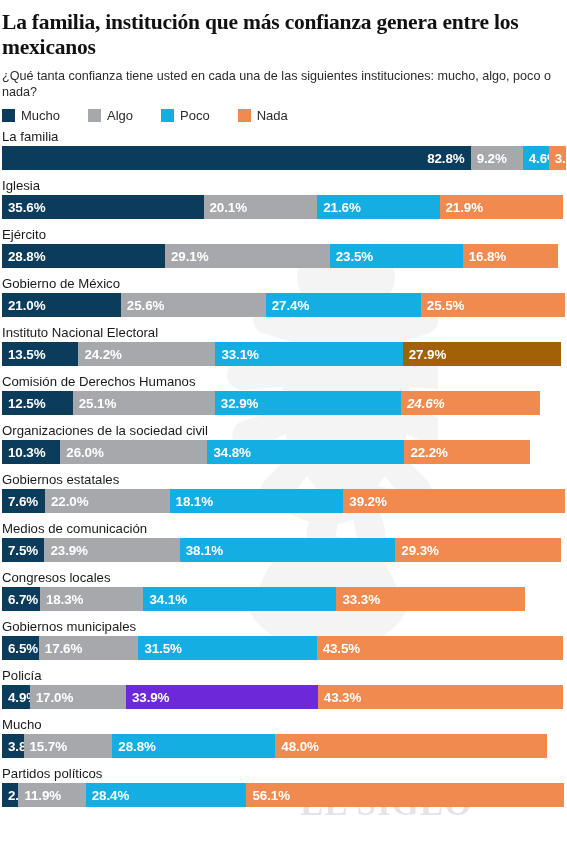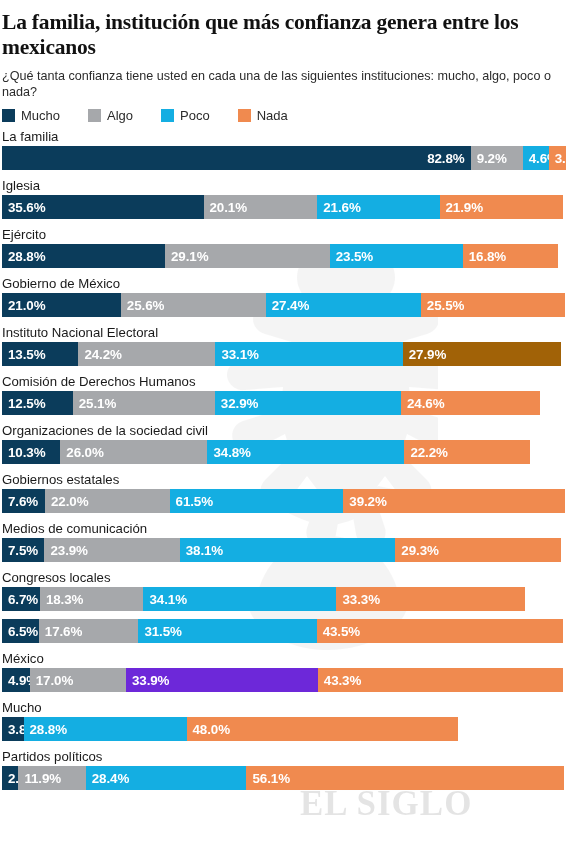--- a/index.html
+++ b/index.html
@@ -268,21 +268,21 @@
           <div class="bar">
             <div class="seg" style="width: 70.75px; background: rgb(11, 60, 91);">
               <span class="seg-label">12.5%</span>
             </div>
             <div class="seg" style="width: 142.07px; background: rgb(166, 168, 171);">
               <span class="seg-label">25.1%</span>
             </div>
             <div class="seg" style="width: 186.21px; background: rgb(20, 174, 226);">
               <span class="seg-label">32.9%</span>
             </div>
-            <div class="seg" style="width: 139.24px; background: rgb(240, 138, 79);">
+            <div class="seg" style="width: 139.24px; background: rgb(240, 138, 79); font-style: italic;">
               <span class="seg-label">24.6%</span>
             </div>
           </div>
         </div>
         <div class="row-gap"></div>
         <div class="row">
           <div class="row-label">Organizaciones de la sociedad civil</div>
           <div class="bar">
             <div class="seg" style="width: 58.3px; background: rgb(11, 60, 91);">
               <span class="seg-label">10.3%</span>
@@ -302,21 +302,21 @@
         <div class="row">
           <div class="row-label">Gobiernos estatales</div>
           <div class="bar">
             <div class="seg" style="width: 43.02px; background: rgb(11, 60, 91);">
               <span class="seg-label">7.6%</span>
             </div>
             <div class="seg" style="width: 124.52px; background: rgb(166, 168, 171);">
               <span class="seg-label">22.0%</span>
             </div>
             <div class="seg" style="width: 173.76px; background: rgb(20, 174, 226);">
-              <span class="seg-label">61.5%</span>
+              <span class="seg-label">18.1%</span>
             </div>
             <div class="seg" style="width: 221.87px; background: rgb(240, 138, 79);">
               <span class="seg-label">39.2%</span>
             </div>
           </div>
         </div>
         <div class="row-gap"></div>
         <div class="row">
           <div class="row-label">Medios de comunicación</div>
           <div class="bar">
@@ -347,38 +347,39 @@
             <div class="seg" style="width: 193.01px; background: rgb(20, 174, 226); text-align: right;">
               <span class="seg-label">34.1%</span>
             </div>
             <div class="seg" style="width: 188.48px; background: rgb(240, 138, 79);">
               <span class="seg-label">33.3%</span>
             </div>
           </div>
         </div>
         <div class="row-gap"></div>
         <div class="row">
+          <div class="row-label">Gobiernos municipales</div>
           <div class="bar">
             <div class="seg" style="width: 36.79px; background: rgb(11, 60, 91);">
               <span class="seg-label">6.5%</span>
             </div>
             <div class="seg" style="width: 99.62px; background: rgb(166, 168, 171);">
               <span class="seg-label">17.6%</span>
             </div>
             <div class="seg" style="width: 178.29px; background: rgb(20, 174, 226);">
               <span class="seg-label">31.5%</span>
             </div>
             <div class="seg" style="width: 246.21px; background: rgb(240, 138, 79);">
               <span class="seg-label">43.5%</span>
             </div>
           </div>
         </div>
         <div class="row-gap"></div>
         <div class="row">
-          <div class="row-label">México</div>
+          <div class="row-label">Policía</div>
           <div class="bar">
             <div class="seg" style="width: 27.73px; background: rgb(11, 60, 91);">
               <span class="seg-label">4.9%</span>
             </div>
             <div class="seg" style="width: 96.22px; background: rgb(166, 168, 171);">
               <span class="seg-label">17.0%</span>
             </div>
             <div class="seg" style="width: 191.87px; background: #6d28d9; text-align: center;">
               <span class="seg-label">33.9%</span>
             </div>
@@ -387,20 +388,23 @@
             </div>
           </div>
         </div>
         <div class="row-gap"></div>
         <div class="row">
           <div class="row-label">Mucho</div>
           <div class="bar">
             <div class="seg" style="width: 21.51px; background: rgb(11, 60, 91);">
               <span class="seg-label">3.8%</span>
             </div>
+            <div class="seg" style="width: 88.86px; background: rgb(166, 168, 171);">
+              <span class="seg-label">15.7%</span>
+            </div>
             <div class="seg" style="width: 163.01px; background: rgb(20, 174, 226);">
               <span class="seg-label">28.8%</span>
             </div>
             <div class="seg" style="width: 271.68px; background: rgb(240, 138, 79);">
               <span class="seg-label">48.0%</span>
             </div>
           </div>
         </div>
         <div class="row-gap"></div>
         <div class="row">

